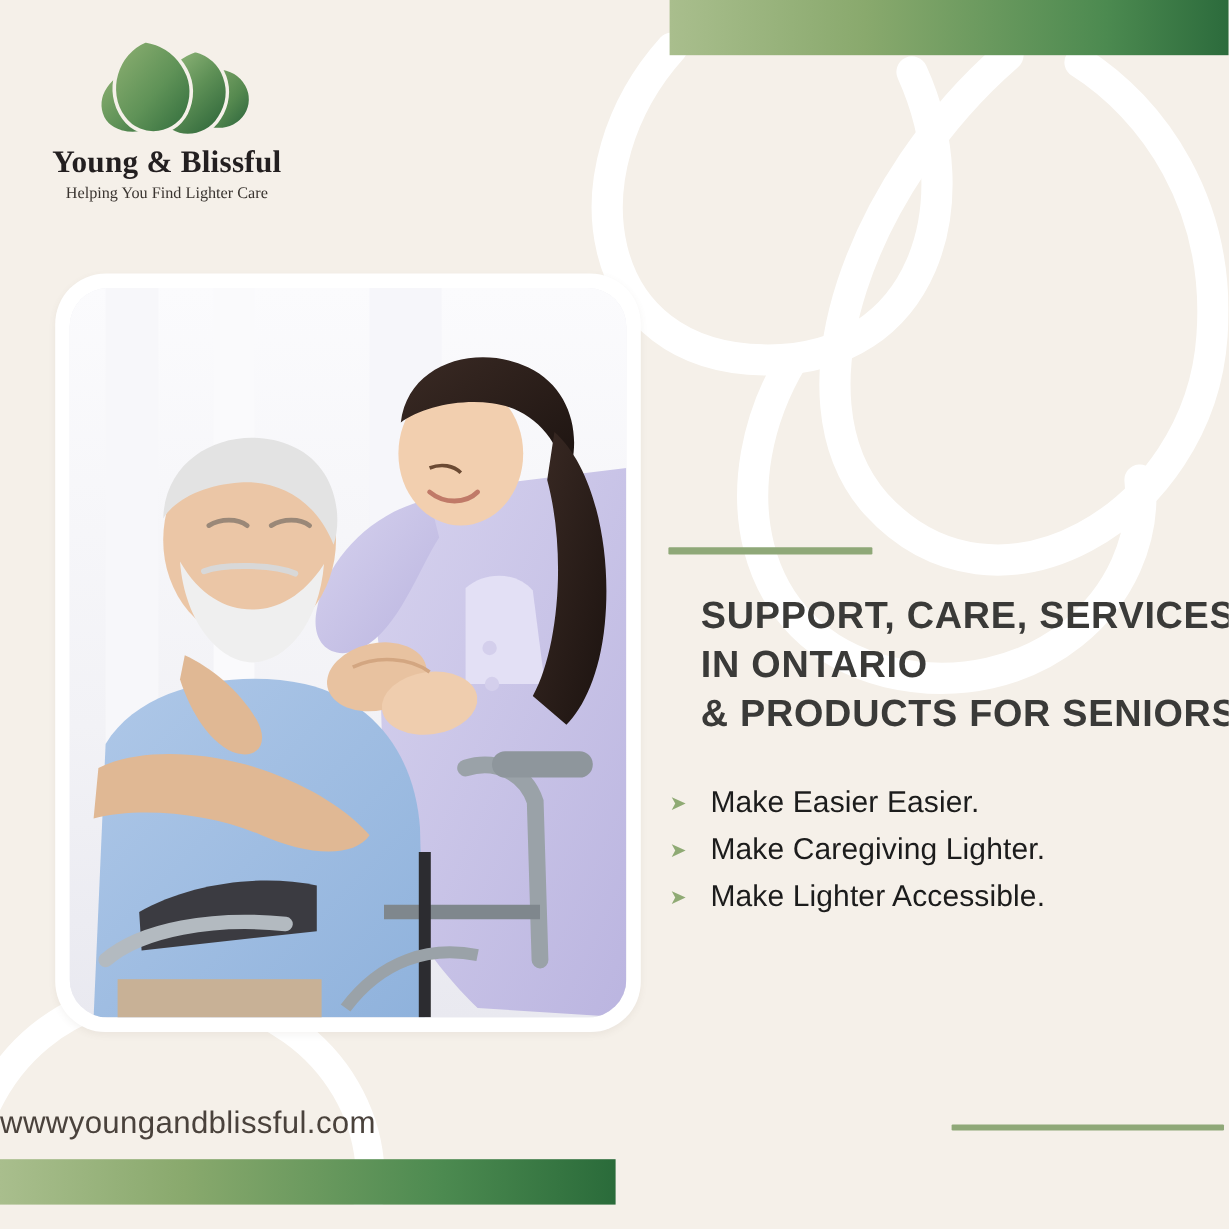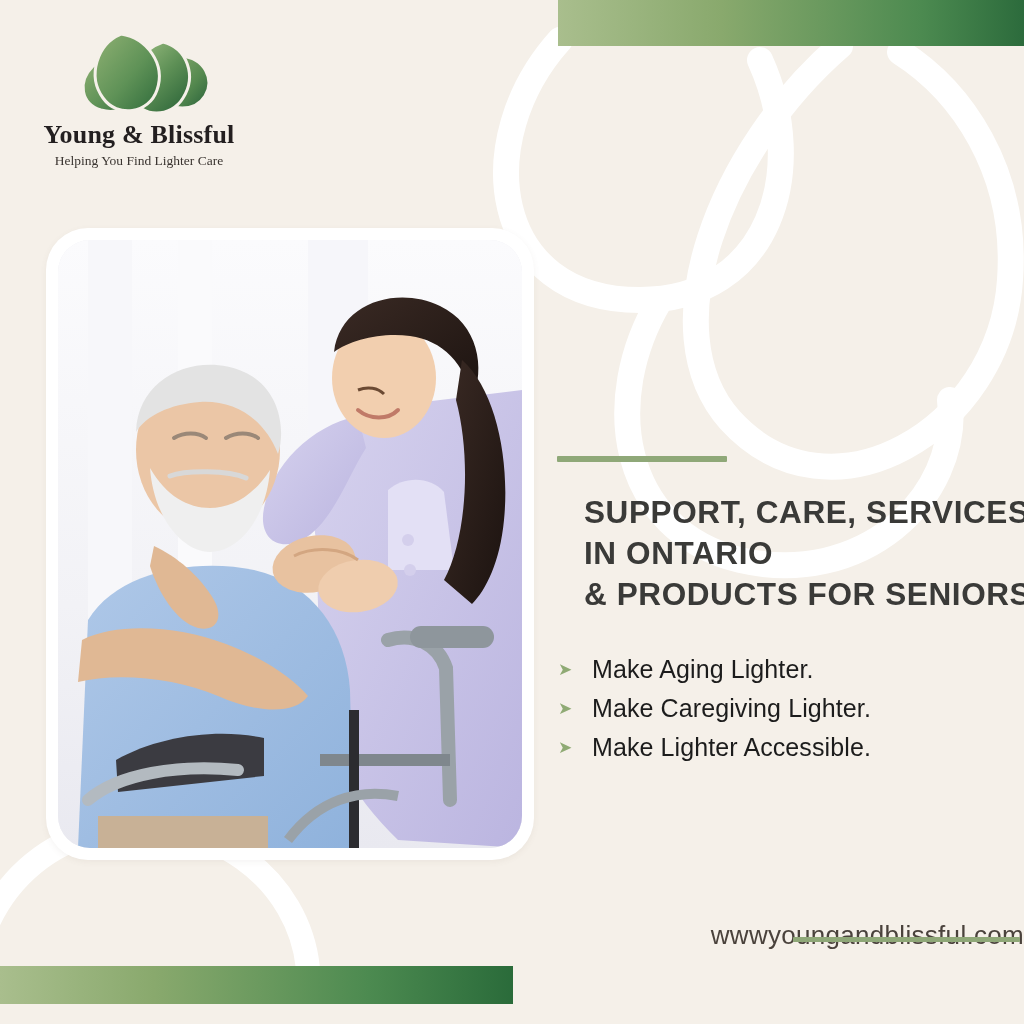--- a/index.html
+++ b/index.html
@@ -97,21 +97,21 @@
   .bullet-text{
     font-family:"Liberation Sans", sans-serif;
     font-size:25px;
     color:#1C1C1C;
     letter-spacing:.1px;
   }
 
   
   .footer-url{
     position:absolute;left:0;top:920px;width:1024px;
-    text-align:right;
+    text-align:left;
     font-family:"Liberation Sans", sans-serif;
     font-size:26px;
     color:#4A423C;
     letter-spacing:.3px;
   }
   .footer-line{
     position:absolute;left:793px;top:937px;width:227px;height:5px;
     background:#8FA878;border-radius:1px;
   }
 </style>
@@ -240,21 +240,21 @@
 
   <div class="headline">
     <div>SUPPORT,  CARE,  SERVICES</div>
     <div>IN ONTARIO</div>
     <div>&amp; PRODUCTS FOR SENIORS</div>
   </div>
 
   <ul class="bullets">
     <li>
       <span class="bullet-icon">➤</span>
-      <span class="bullet-text">Make Aging Lighter.</span>
+      <span class="bullet-text">Make Easier Easier.</span>
     </li>
     <li>
       <span class="bullet-icon">➤</span>
       <span class="bullet-text">Make Caregiving Lighter.</span>
     </li>
     <li>
       <span class="bullet-icon">➤</span>
       <span class="bullet-text">Make Lighter Accessible.</span>
     </li>
   </ul>

